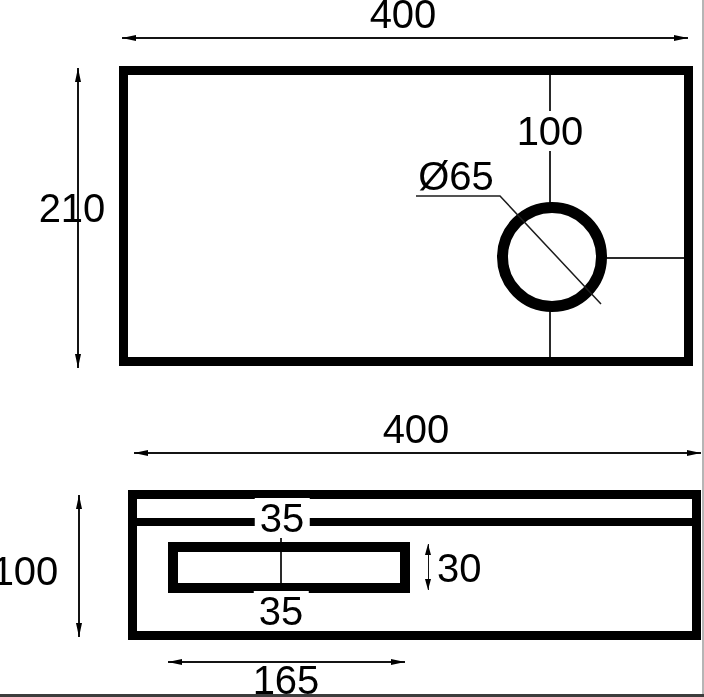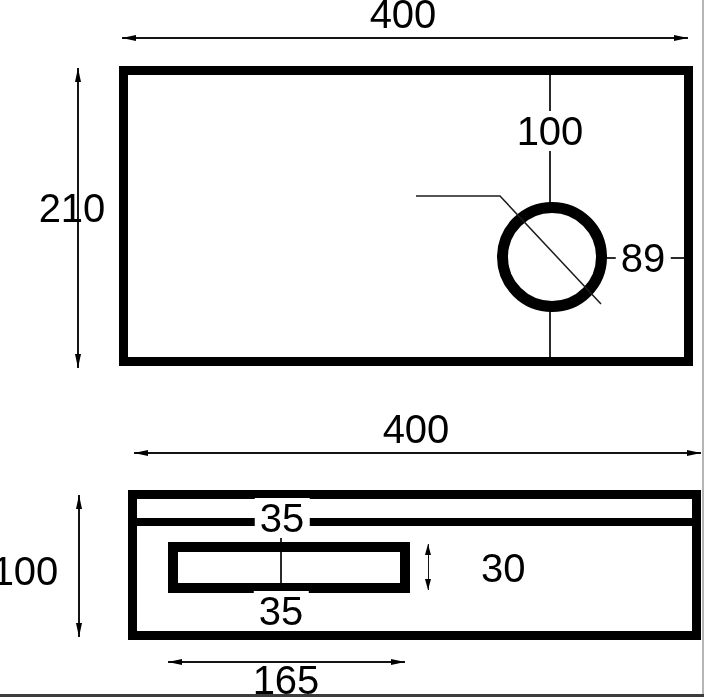--- a/index.html
+++ b/index.html
@@ -48,21 +48,21 @@
   <div class="ah ah-u" style="left:74.5px;top:68px;"></div>
   <div class="ah ah-d" style="left:74.5px;top:354px;"></div>
 
   <svg class="overlay" width="704" height="697" viewBox="0 0 704 697">
     <polyline points="416,196 500,196 601,304" fill="none" stroke="#1c1c1c" stroke-width="1.5"></polyline>
   </svg>
 
   <div class="lbl" style="left:403px;top:14px;">400</div>
   <div class="lbl" style="left:40px;top:208px;margin-left:32px;">210</div>
   <div class="lbl bg" style="left:550px;top:131px;">100</div>
-  <div class="lbl bg" style="left:643px;top:258px;">89</div>
+  <div class="lbl" style="left:456px;top:176px;">Ø65</div>
 
   <div class="vline thin" style="left:280.4px;top:499px;height:132px;"></div>
 
   <div class="rect" style="left:128px;top:490px;width:573px;height:150px;"></div>
 
   <div class="band" style="left:137px;top:517.5px;width:555px;height:8px;"></div>
 
   <div class="slot" style="left:168px;top:542px;width:242px;height:51px;"></div>
 
   <div class="hline" style="left:134px;top:452.3px;width:567px;"></div>
@@ -77,19 +77,19 @@
   <div class="ah ah-u sm" style="left:424.5px;top:544px;"></div>
   <div class="ah ah-d sm" style="left:424.5px;top:579px;"></div>
 
   <div class="hline" style="left:168px;top:661.3px;width:237px;"></div>
   <div class="ah ah-l" style="left:168px;top:658.5px;"></div>
   <div class="ah ah-r" style="left:391px;top:658.5px;"></div>
 
   <div class="lbl" style="left:416px;top:429px;">400</div>
   <div class="lbl" style="left:25px;top:571px;">100</div>
   <div class="lbl bg" style="left:282px;top:518px;">35</div>
-  <div class="lbl leftanchor" style="left:437px;top:568px;margin-left:44px;">30</div>
+  <div class="lbl leftanchor" style="left:437px;top:568px;">30</div>
   <div class="lbl bg" style="left:281px;top:611px;">35</div>
   <div class="lbl" style="left:286px;top:680px;">165</div>
 
   <div class="screen-edge-right"></div>
   <div class="screen-edge-bottom"></div>
 </div>
 
 </body></html>

